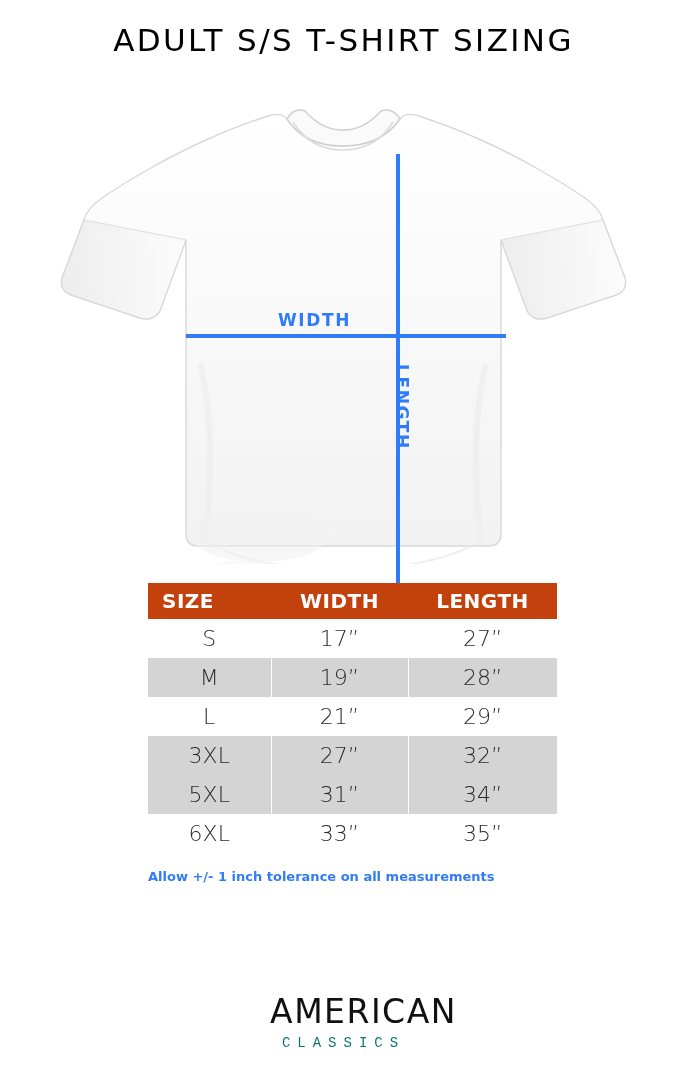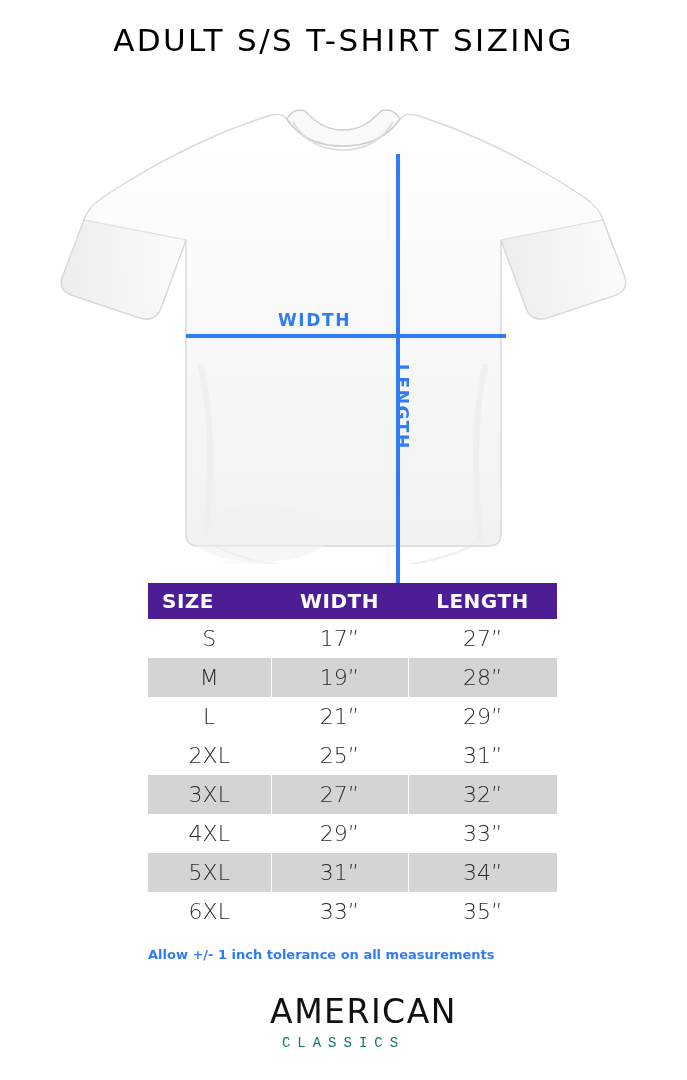--- a/index.html
+++ b/index.html
@@ -84,21 +84,21 @@
     left: 148px;
     top: 583px;
     width: 390px;
   }
   table.size-table {
     border-collapse: collapse;
     width: 390px;
     table-layout: fixed;
   }
   table.size-table th {
-    background: #4c1d95;
+    background: #c2410c;
     color: #ffffff;
     font-size: 20px;
     font-weight: bold;
     height: 34px;
     letter-spacing: 0.5px;
     font-family: "DejaVu Sans", sans-serif;
   }
   table.size-table th.col-size { width: 108px; text-align: left; padding-left: 14px; }
   table.size-table th.col-width { width: 135px; text-align: center; }
   table.size-table th.col-length { width: 147px; text-align: center; }
@@ -233,35 +233,25 @@
         <tr class="row-even">
           <td>M</td>
           <td>19”</td>
           <td>28”</td>
         </tr>
         <tr class="row-odd">
           <td>L</td>
           <td>21”</td>
           <td>29”</td>
         </tr>
-        <tr class="row-odd">
-          <td>2XL</td>
-          <td>25”</td>
-          <td>31”</td>
-        </tr>
         <tr class="row-even">
           <td>3XL</td>
           <td>27”</td>
           <td>32”</td>
         </tr>
-        <tr class="row-odd">
-          <td>4XL</td>
-          <td>29”</td>
-          <td>33”</td>
-        </tr>
         <tr class="row-even">
           <td>5XL</td>
           <td>31”</td>
           <td>34”</td>
         </tr>
         <tr class="row-odd">
           <td>6XL</td>
           <td>33”</td>
           <td>35”</td>
         </tr>

